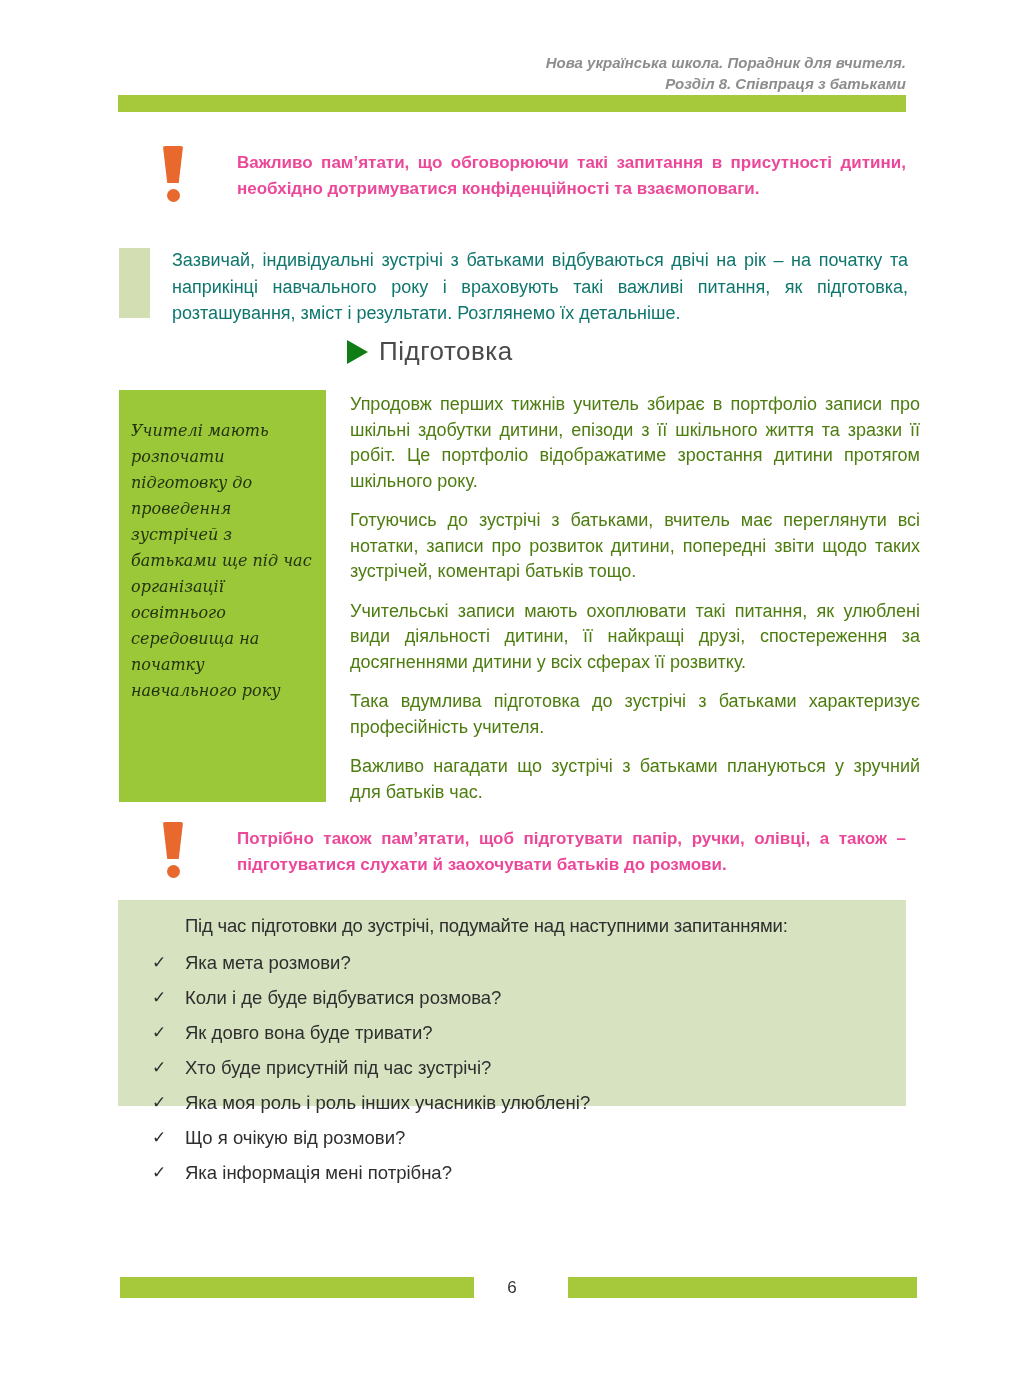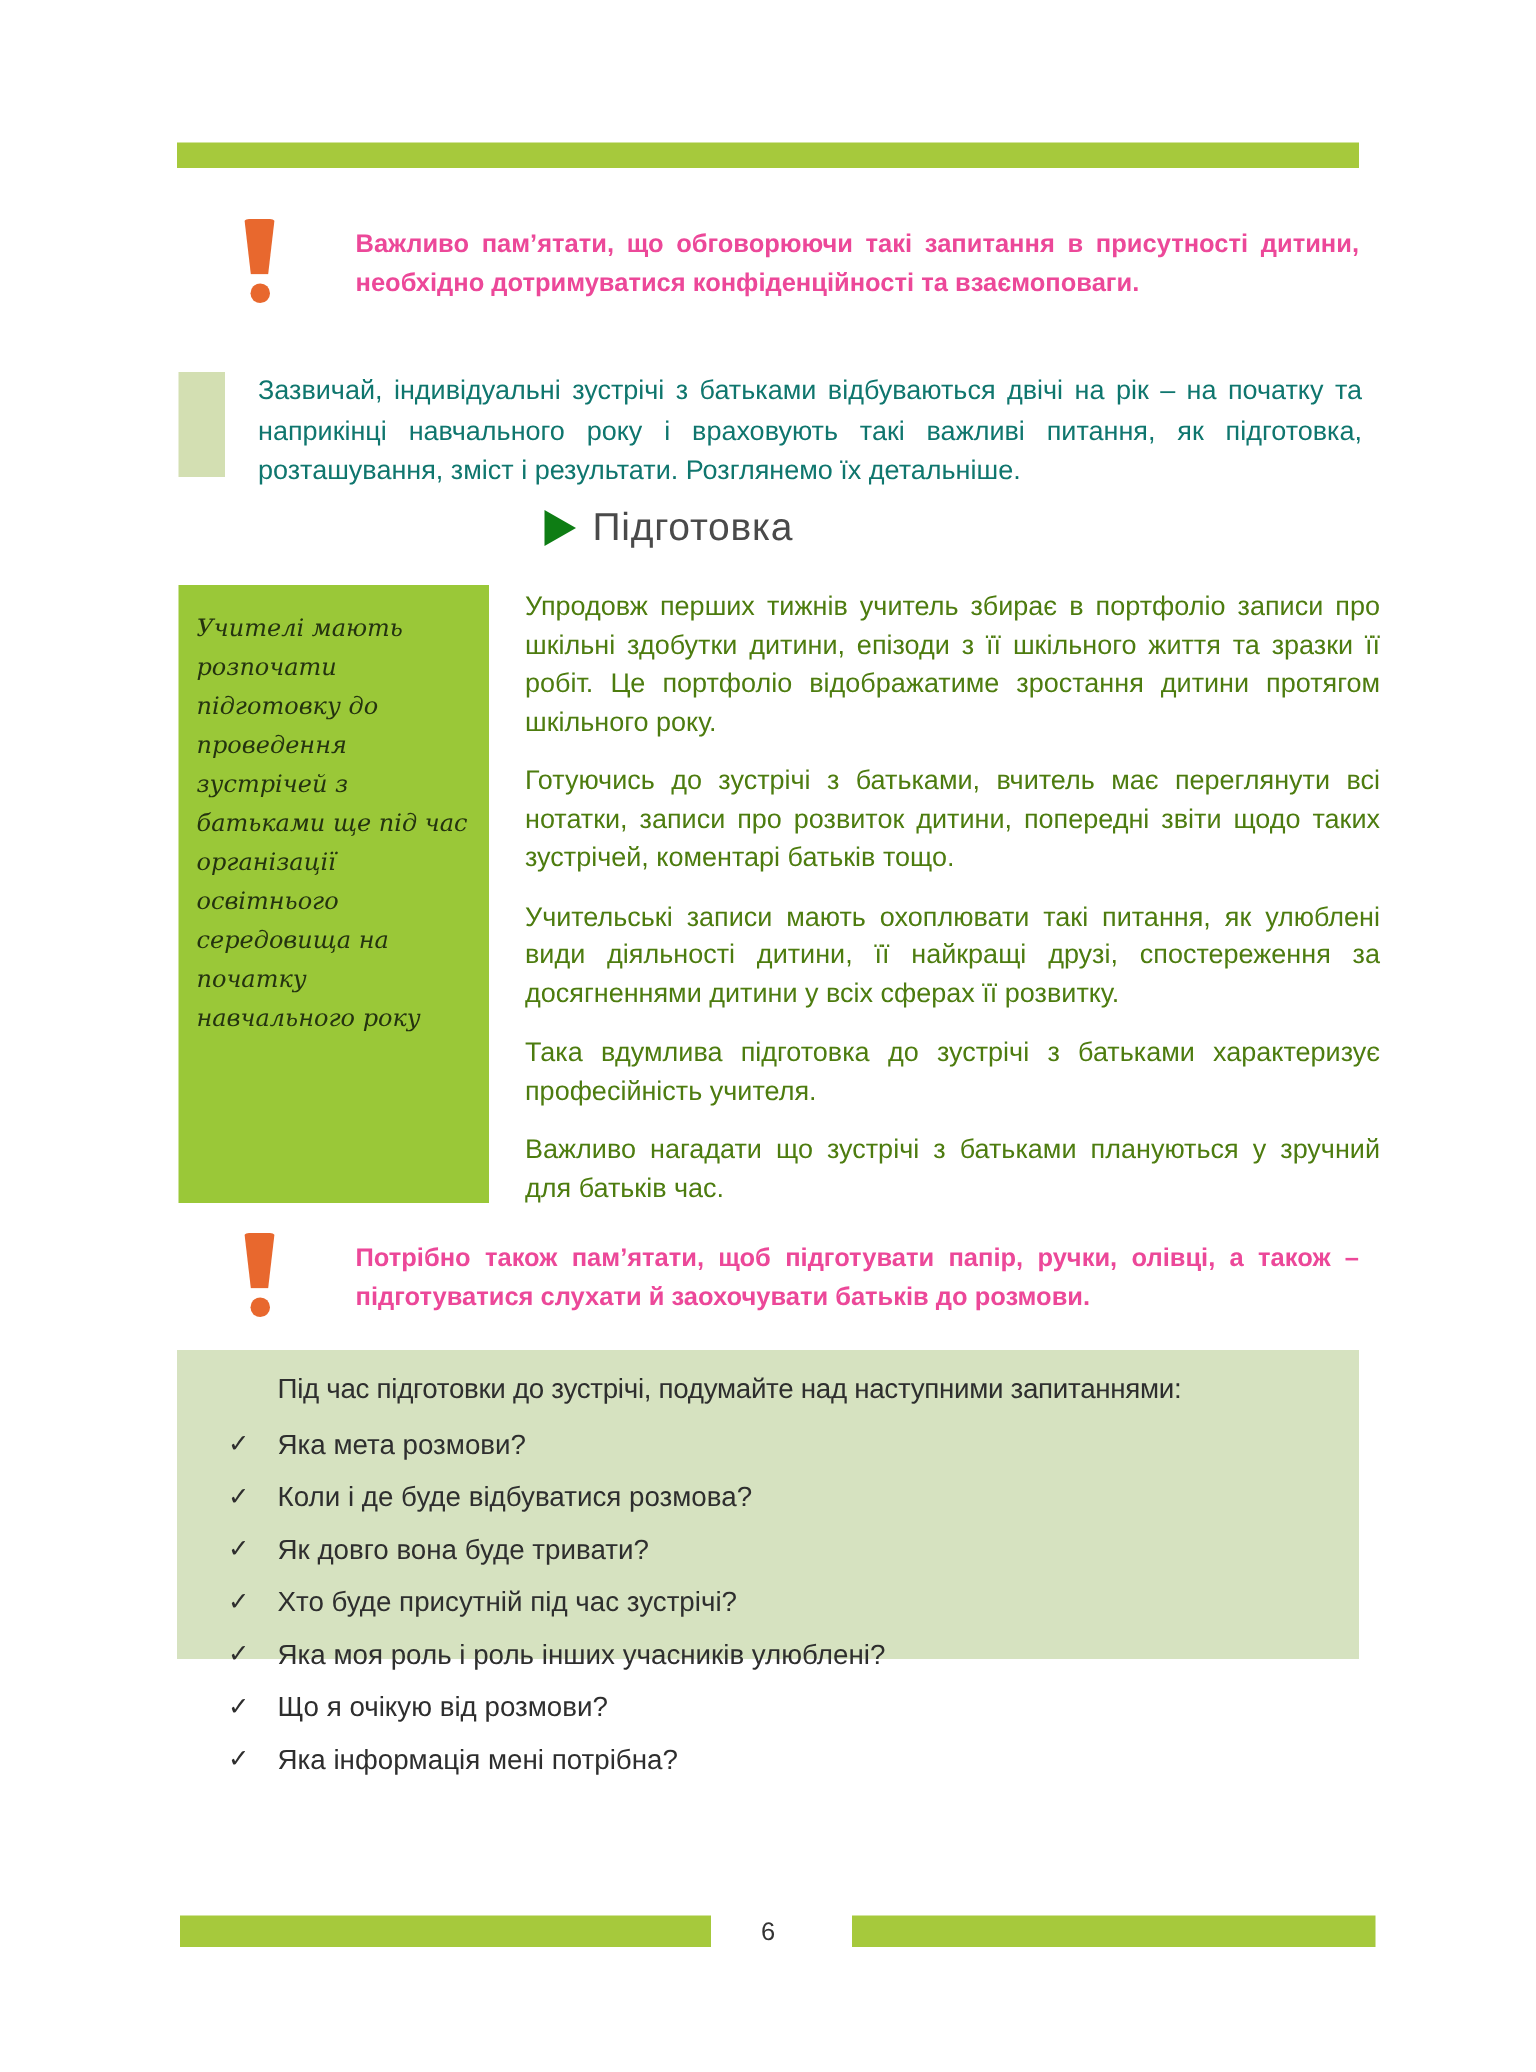--- a/index.html
+++ b/index.html
@@ -41,34 +41,34 @@
   .intro-square{
     position:absolute; left:119px; top:248px; width:31px; height:70px;
     background:#d3dfb2;
   }
   .intro-text{
     position:absolute; left:172px; top:247px; width:736px;
     font-size:18px; line-height:26.5px; text-align:justify; color:#0f766e;
   }
   
   .section-heading{
-    position:absolute; left:347px; top:336px; display:flex; align-items:center;margin-left:16px;
+    position:absolute; left:347px; top:336px; display:flex; align-items:center;
   }
   .tri{
     width:0;height:0;
     border-top:12px solid transparent;
     border-bottom:12px solid transparent;
     border-left:21px solid #0e7d14;
     margin-right:11px;
   }
   .section-title{font-size:26px; color:#4a4a4a; letter-spacing:0.5px;}
   
   .sidebar-note{
     position:absolute; left:119px; top:390px; width:207px; height:412px;
-    background:#9ac838; box-sizing:border-box; padding:16px 12px;
+    background:#9ac838; box-sizing:border-box; padding:28px 12px;
     font-family:"DejaVu Serif", serif; font-style:italic;
     font-size:16px; line-height:26px; color:#24330f;
   }
   
   .main-col{
     position:absolute; left:350px; top:392px; width:570px;
   }
   .main-col p{
     margin:0 0 14px 0; font-size:18px; line-height:25.5px;
     text-align:justify; color:#4d7c0f;
@@ -97,20 +97,24 @@
   .page-number{
     position:absolute; top:1277px; left:488px; width:48px; text-align:center;
     font-size:17px; color:#333333; line-height:21px;
   }
 </style>
 </head>
 <body>
 
 <div class="page">
 
+  <div class="header">
+    <div>Нова українська школа. Порадник для вчителя.</div>
+    <div>Розділ 8. Співпраця з батьками</div>
+  </div>
   <div class="top-bar"></div>
 
   <div class="excl" style="left:160px; top:146px;">
     <div class="bar"></div>
     <div class="dot"></div>
   </div>
   <div class="alert-text" style="top:150px;">Важливо пам’ятати, що обговорюючи такі запитання в присутності дитини, необхідно дотримуватися конфіденційності та взаємоповаги.</div>
 
   <div class="intro-square"></div>
   <div class="intro-text">Зазвичай, індивідуальні зустрічі з батьками відбуваються двічі на рік – на початку та наприкінці навчального року і враховують такі важливі питання, як підготовка, розташування, зміст і результати. Розглянемо їх детальніше.</div>

